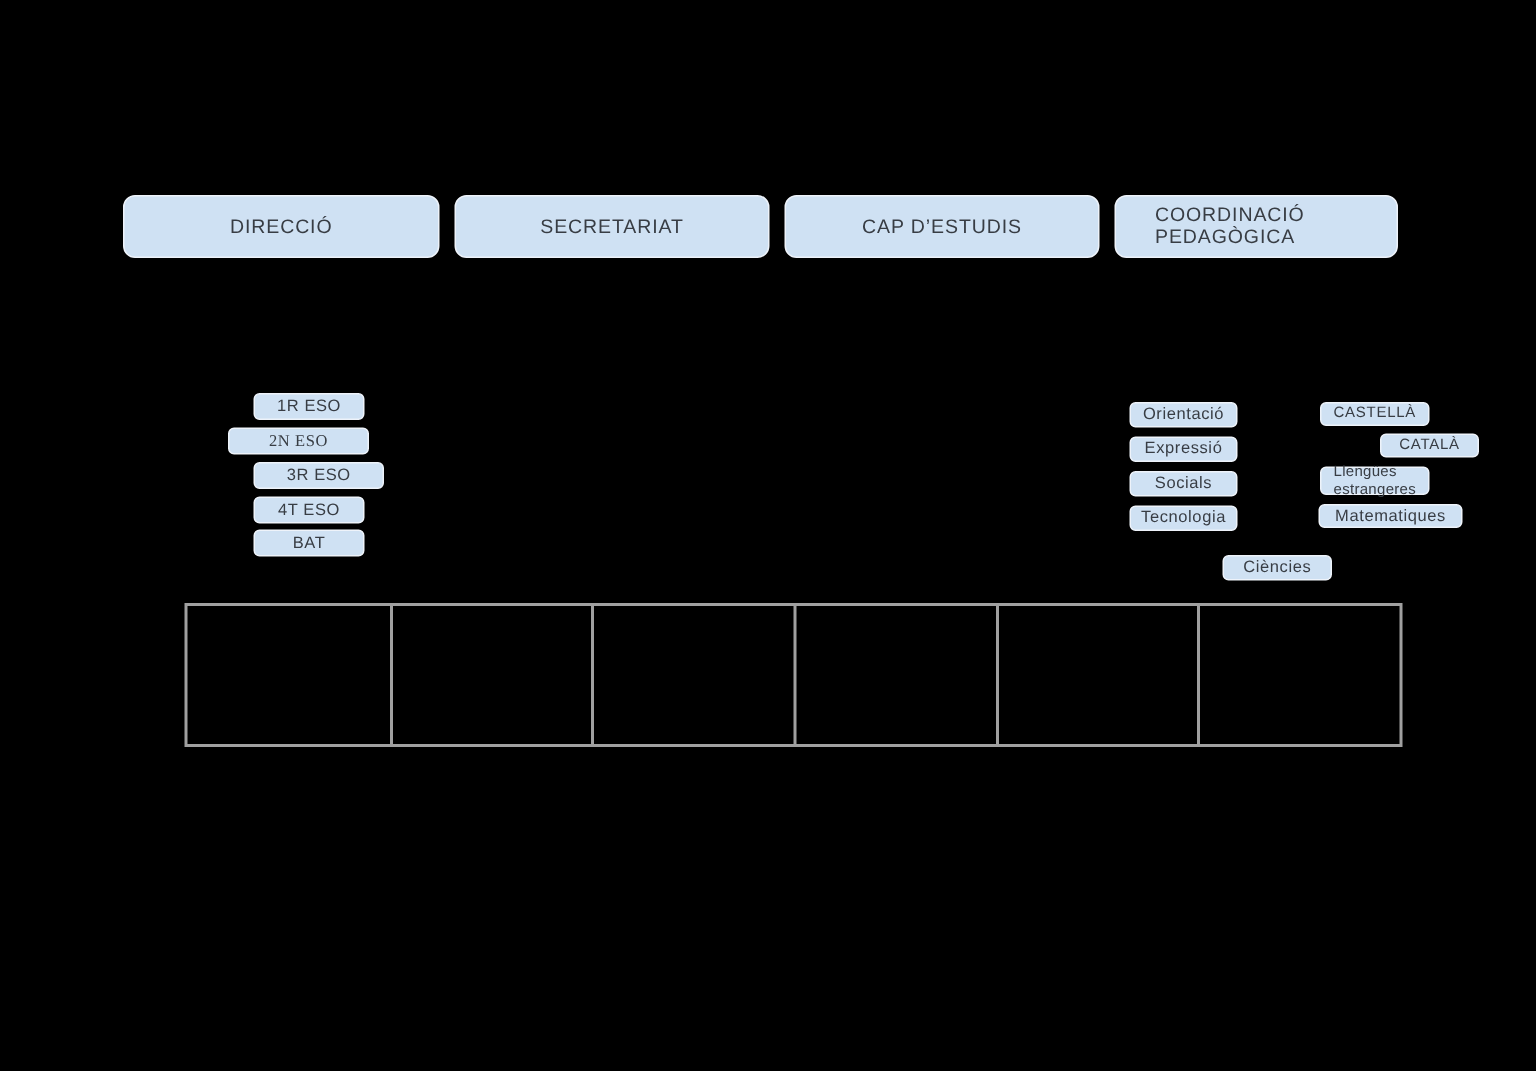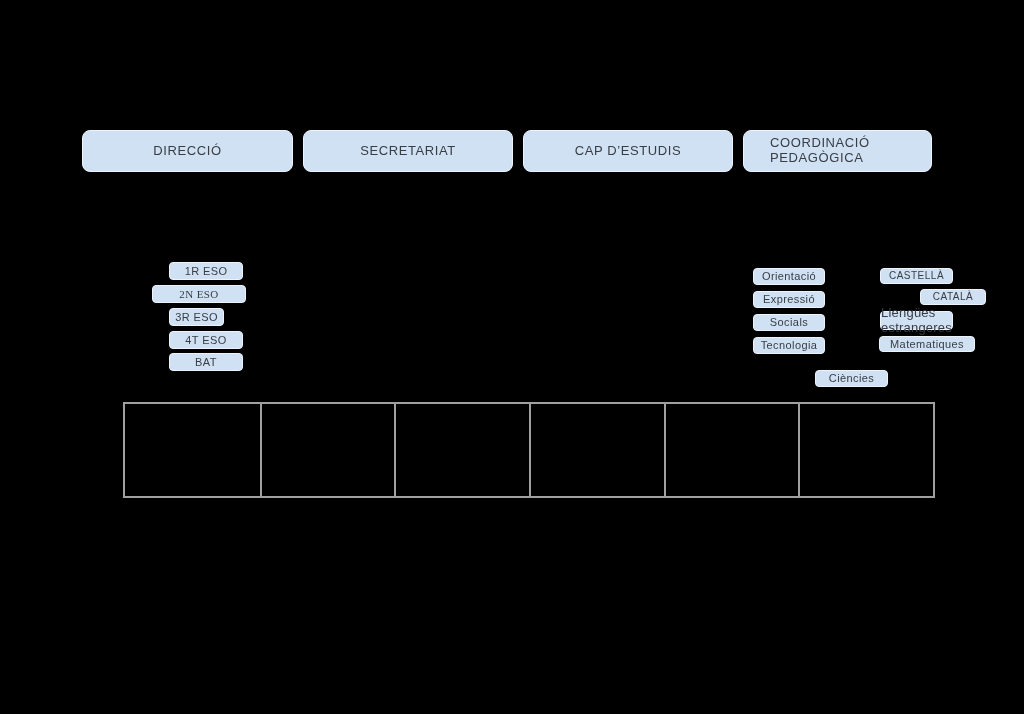--- a/index.html
+++ b/index.html
@@ -37,21 +37,21 @@
     font-size: 11px;
     letter-spacing: 0.4px;
   }
   .box-xs {
     border-radius: 4px;
     font-size: 10px;
     letter-spacing: 0.5px;
   }
   .box-2line {
     border-radius: 4px;
-    font-size: 13px;
+    font-size: 10px;
     letter-spacing: 0.2px;
     padding: 1px 10px;
   }
   .grid-table {
     position: absolute;
     box-sizing: border-box;
     border: 2px solid #a0a0a0;
     display: grid;
     grid-template-columns: repeat(6, 1fr);
   }
@@ -68,21 +68,21 @@
 
 <div id="stage">
 
   <div class="box box-lg" style="left:82px;  top:130px; width:211px; height:42px;">DIRECCIÓ</div>
   <div class="box box-lg" style="left:303px; top:130px; width:210px; height:42px;">SECRETARIAT</div>
   <div class="box box-lg" style="left:523px; top:130px; width:210px; height:42px;">CAP D’ESTUDIS</div>
   <div class="box box-lg" style="left:743px; top:130px; width:189px; height:42px; padding:4px 26px;">COORDINACIÓ PEDAGÒGICA</div>
 
   <div class="box box-sm" style="left:169px; top:262px; width:74px; height:18px;">1R ESO</div>
   <div class="box box-sm" style="left:152px; top:285px; width:94px; height:18px;font-family:Liberation Serif, serif;">2N ESO</div>
-  <div class="box box-sm" style="left:169px; top:308px; width:55px; height:18px;">3R ESO</div>
+  <div class="box box-sm" style="left:169px; top:308px; width:87px; height:18px;">3R ESO</div>
   <div class="box box-sm" style="left:169px; top:331px; width:74px; height:18px;">4T ESO</div>
   <div class="box box-sm" style="left:169px; top:353px; width:74px; height:18px;">BAT</div>
 
   <div class="box box-sm" style="left:753px; top:268px; width:72px; height:17px;">Orientació</div>
   <div class="box box-sm" style="left:753px; top:291px; width:72px; height:17px;">Expressió</div>
   <div class="box box-sm" style="left:753px; top:314px; width:72px; height:17px;">Socials</div>
   <div class="box box-sm" style="left:753px; top:337px; width:72px; height:17px;">Tecnologia</div>
 
   <div class="box box-xs" style="left:880px; top:268px; width:73px; height:16px;">CASTELLÀ</div>
   <div class="box box-xs" style="left:880px; top:289px; width:66px; height:16px;margin-left:40px;">CATALÀ</div>

